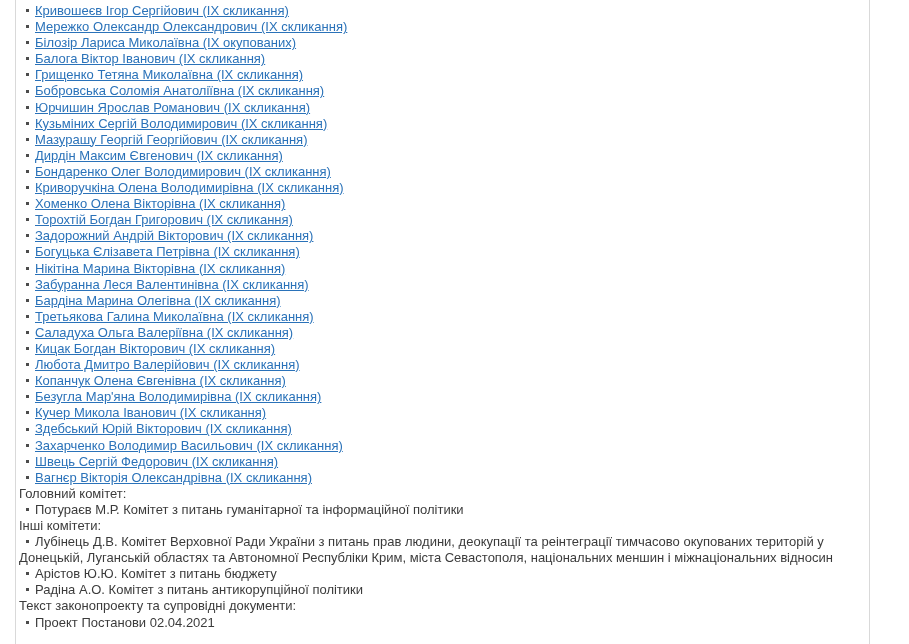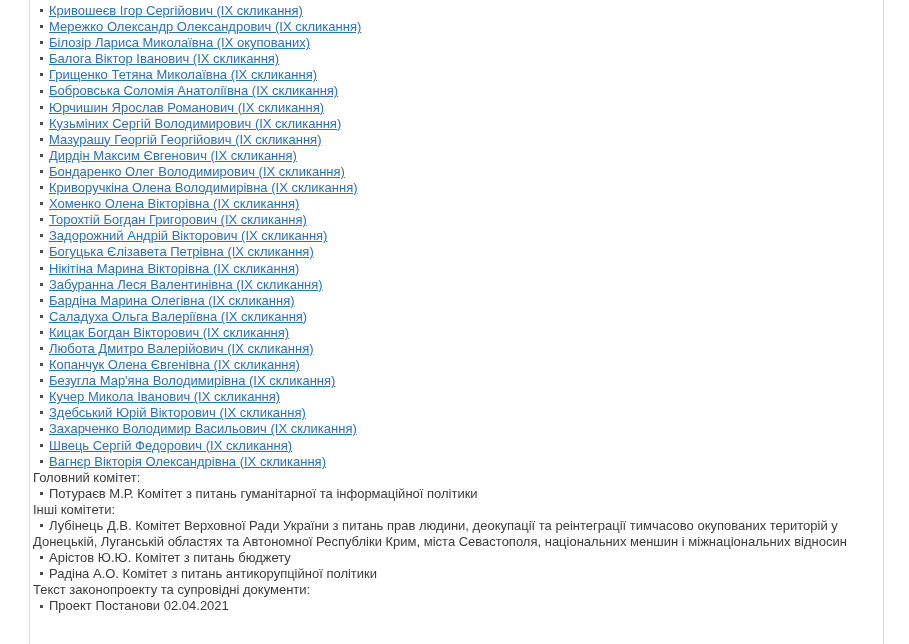--- a/index.html
+++ b/index.html
@@ -8,21 +8,21 @@
     --border:#d9d9d9;
     --bullet:#4c4c4c;
   }
   html,body{margin:0;padding:0;background:#fff;}
   body{
     width:909px;height:644px;overflow:hidden;position:relative;
     font-family:"Liberation Sans", sans-serif;
     font-size:13px;color:var(--text);
   }
   .panel{
-    position:absolute;top:0;bottom:0;left:29px;width:855px;
+    position:absolute;top:0;bottom:0;left:15px;width:855px;
     border-left:1px solid var(--border);
     border-right:1px solid var(--border);
     padding:3px 8px 0 3px;
     box-sizing:border-box;
     background:#fff;
   }
   .row{
     line-height:16.1px;
     text-indent:7px;            
   }
@@ -59,20 +59,21 @@
       <div class="row"><span class="bullet"></span><a href="#" class="link">Дирдін Максим Євгенович (ІХ скликання)</a></div>
       <div class="row"><span class="bullet"></span><a href="#" class="link">Бондаренко Олег Володимирович (ІХ скликання)</a></div>
       <div class="row"><span class="bullet"></span><a href="#" class="link">Криворучкіна Олена Володимирівна (ІХ скликання)</a></div>
       <div class="row"><span class="bullet"></span><a href="#" class="link">Хоменко Олена Вікторівна (ІХ скликання)</a></div>
       <div class="row"><span class="bullet"></span><a href="#" class="link">Торохтій Богдан Григорович (ІХ скликання)</a></div>
       <div class="row"><span class="bullet"></span><a href="#" class="link">Задорожний Андрій Вікторович (ІХ скликання)</a></div>
       <div class="row"><span class="bullet"></span><a href="#" class="link">Богуцька Єлізавета Петрівна (ІХ скликання)</a></div>
       <div class="row"><span class="bullet"></span><a href="#" class="link">Нікітіна Марина Вікторівна (ІХ скликання)</a></div>
       <div class="row"><span class="bullet"></span><a href="#" class="link">Забуранна Леся Валентинівна (ІХ скликання)</a></div>
       <div class="row"><span class="bullet"></span><a href="#" class="link">Бардіна Марина Олегівна (ІХ скликання)</a></div>
+      <div class="row"><span class="bullet"></span><a href="#" class="link">Третьякова Галина Миколаївна (ІХ скликання)</a></div>
       <div class="row"><span class="bullet"></span><a href="#" class="link">Саладуха Ольга Валеріївна (ІХ скликання)</a></div>
       <div class="row"><span class="bullet"></span><a href="#" class="link">Кицак Богдан Вікторович (ІХ скликання)</a></div>
       <div class="row"><span class="bullet"></span><a href="#" class="link">Любота Дмитро Валерійович (ІХ скликання)</a></div>
       <div class="row"><span class="bullet"></span><a href="#" class="link">Копанчук Олена Євгенівна (ІХ скликання)</a></div>
       <div class="row"><span class="bullet"></span><a href="#" class="link">Безугла Мар'яна Володимирівна (ІХ скликання)</a></div>
       <div class="row"><span class="bullet"></span><a href="#" class="link">Кучер Микола Іванович (ІХ скликання)</a></div>
       <div class="row"><span class="bullet"></span><a href="#" class="link">Здебський Юрій Вікторович (ІХ скликання)</a></div>
       <div class="row"><span class="bullet"></span><a href="#" class="link">Захарченко Володимир Васильович (ІХ скликання)</a></div>
       <div class="row"><span class="bullet"></span><a href="#" class="link">Швець Сергій Федорович (ІХ скликання)</a></div>
       <div class="row"><span class="bullet"></span><a href="#" class="link">Вагнєр Вікторія Олександрівна (ІХ скликання)</a></div>

